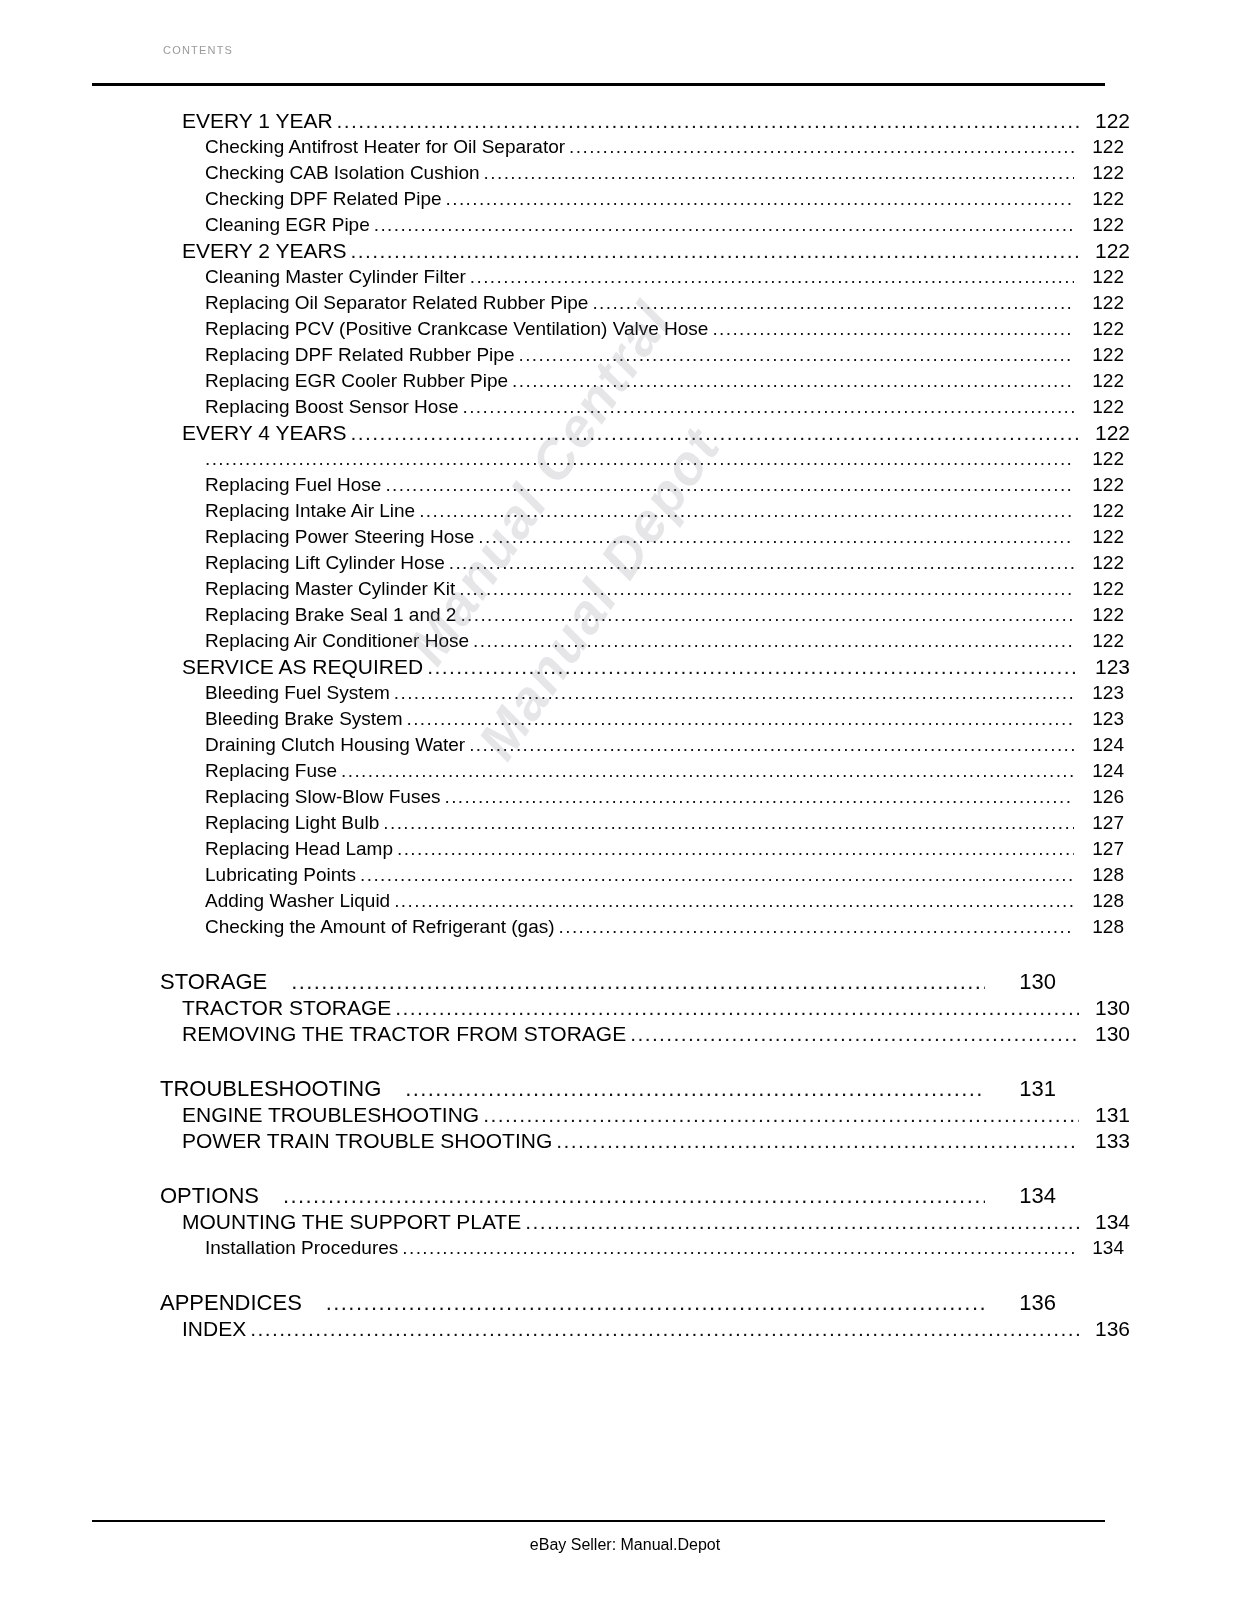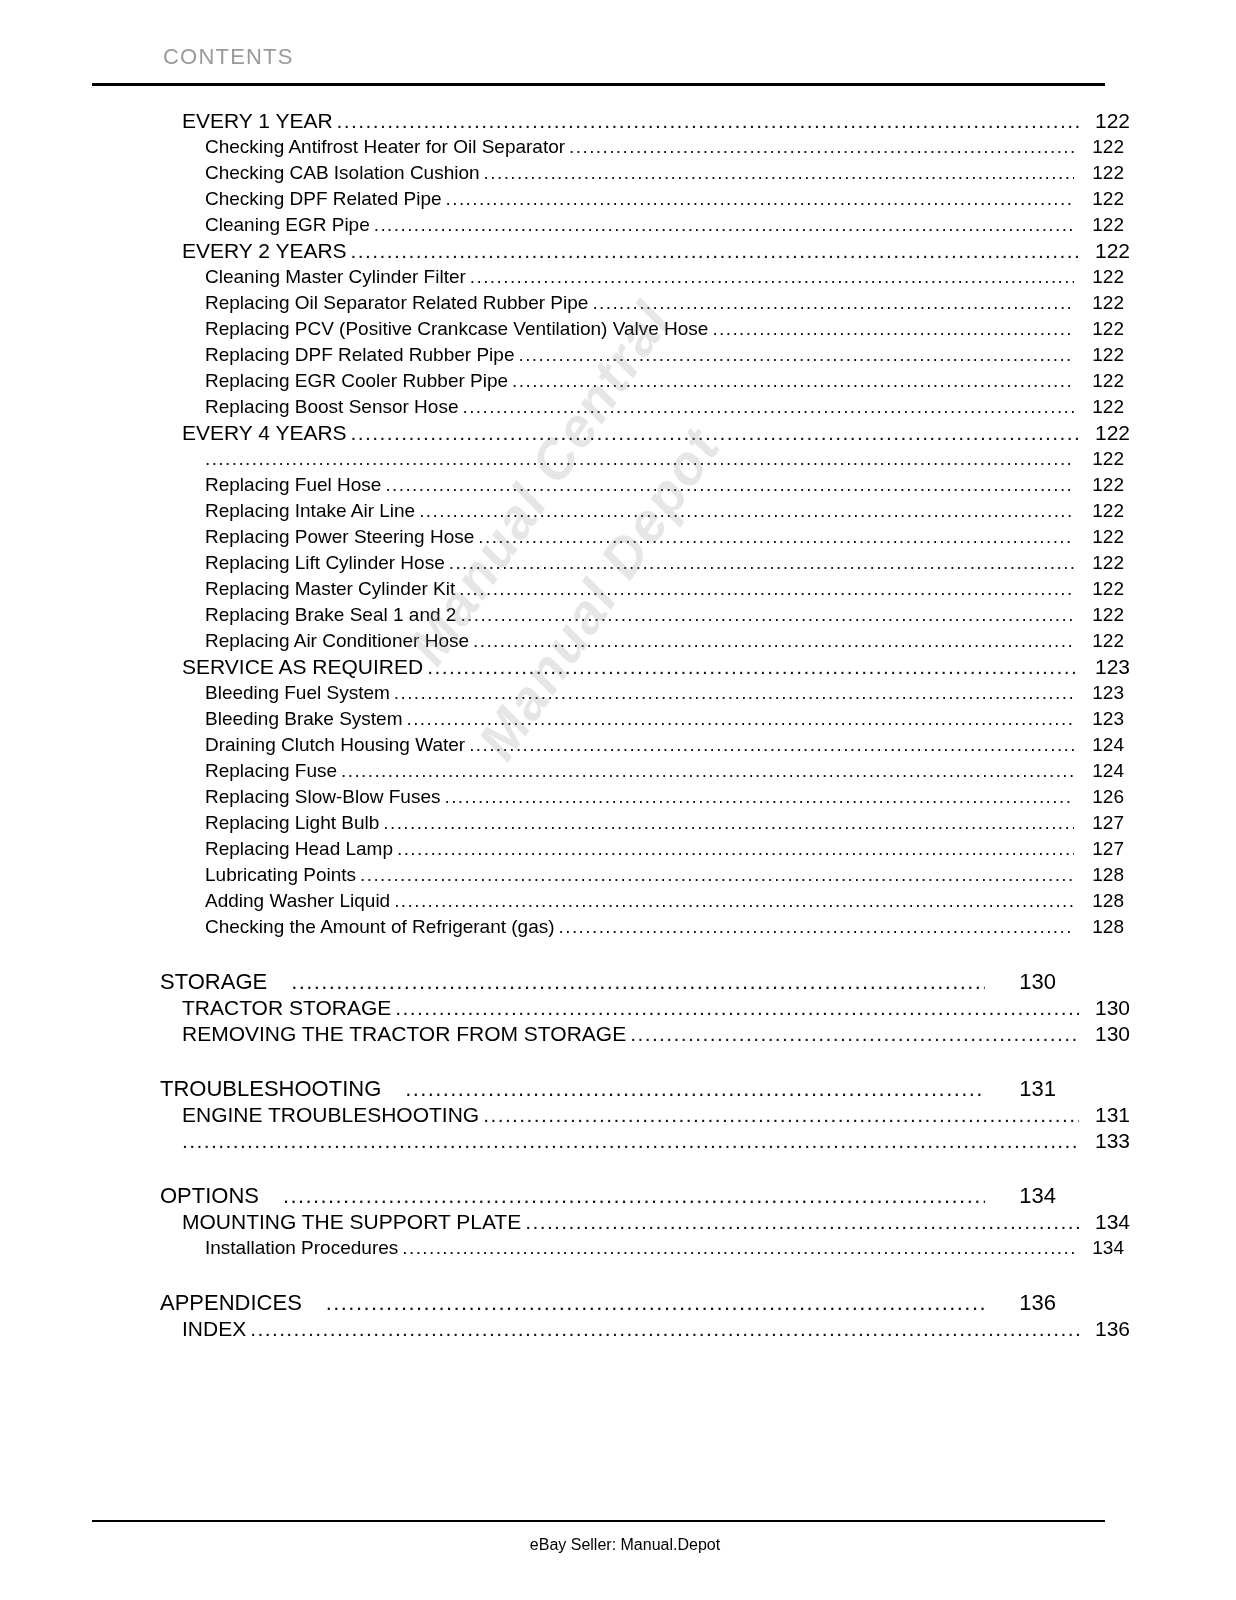--- a/index.html
+++ b/index.html
@@ -22,21 +22,21 @@
     inset: 0;
     width: 1236px;
     height: 1600px;
   }
 
   
   .header-label {
     position: absolute;
     left: 163px;
     top: 44px;
-    font-size: 22px;
+    font-size: 11px;
     letter-spacing: 1.2px;
     color: #9a9a9a;
     font-weight: normal;
     white-space: nowrap;
   }
   .header-rule {
     position: absolute;
     left: 92px;
     top: 83px;
     width: 1013px;
@@ -365,20 +365,21 @@
         <span class="label">TROUBLESHOOTING</span>
         <span class="leader"></span>
         <span class="pageno">131</span>
       </div>
       <div class="toc-row lvl1">
         <span class="label">ENGINE TROUBLESHOOTING</span>
         <span class="leader"></span>
         <span class="pageno">131</span>
       </div>
       <div class="toc-row lvl1">
+        <span class="label">POWER TRAIN TROUBLE SHOOTING</span>
         <span class="leader"></span>
         <span class="pageno">133</span>
       </div>
       <div class="group-gap"></div>
       <div class="toc-row lvl0">
         <span class="label">OPTIONS</span>
         <span class="leader"></span>
         <span class="pageno">134</span>
       </div>
       <div class="toc-row lvl1">

